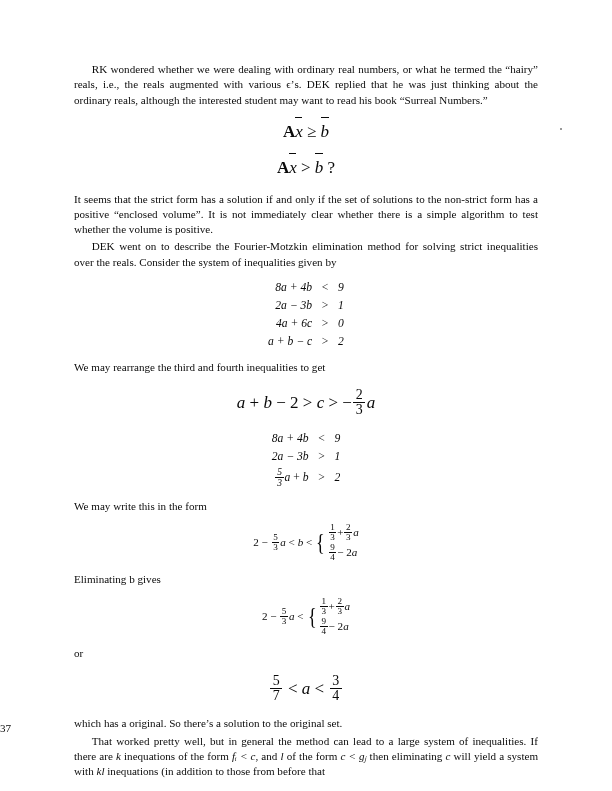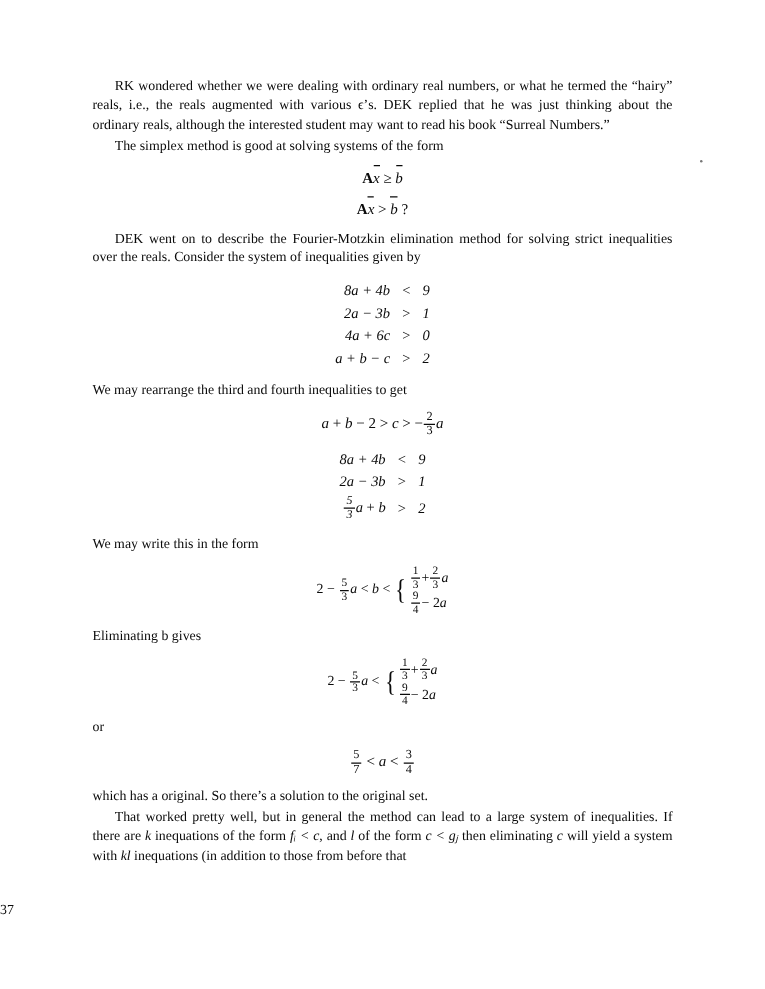--- a/index.html
+++ b/index.html
@@ -57,21 +57,21 @@
   p {
     margin: 0 0 0.18em 0;
     text-indent: 0;
   }
   p.indent {
     text-indent: 1.6em;
   }
   .eq {
     text-align: center;
     margin: 0.72em 0 0.72em 0;
-    font-size: 12px;
+    font-size: 17px;
   }
   .eq-block {
     margin: 0.8em 0 0.85em 0;
     display: flex;
     justify-content: center;
   }
   .math { font-style: italic; font-family: "Liberation Serif", serif; }
   .up { font-style: normal; }
   .bold-up { font-weight: bold; font-style: normal; }
   .vecbar {
@@ -148,31 +148,31 @@
 <div class="page">
 
   <div class="edge-mark-top-right"></div>
   <div class="edge-mark-right"></div>
   <div class="speck-a"></div>
 
   <div class="content">
 
     <p class="indent">RK wondered whether we were dealing with ordinary real numbers, or what he termed the “hairy” reals, i.e., the reals augmented with various ϵ’s. DEK replied that he was just thinking about the ordinary reals, although the interested student may want to read his book “Surreal Numbers.”</p>
 
-    <p class="indent">The simplex method is good at solving systems of the form</p>
 
     <div class="eq">
       <span class="bold-up">A</span><span class="vecbar">x</span> <span class="up">≥</span> <span class="vecbar">b</span>
     </div>
 
 
     <div class="eq">
       <span class="bold-up">A</span><span class="vecbar">x</span> <span class="up">&gt;</span> <span class="vecbar">b</span> <span class="up">?</span>
     </div>
 
+    <p>It seems that the strict form has a solution if and only if the set of solutions to the non-strict form has a positive “enclosed volume”. It is not immediately clear whether there is a simple algorithm to test whether the volume is positive.</p>
 
     <p class="indent">DEK went on to describe the Fourier-Motzkin elimination method for solving strict inequalities over the reals. Consider the system of inequalities given by</p>
 
     <div class="eq-block">
       <table class="ineq">
         <tbody>
             <tr>
           <td class="lhs">8a + 4b</td>
           <td class="rel">&lt;</td>
           <td class="rhs">9</td>

